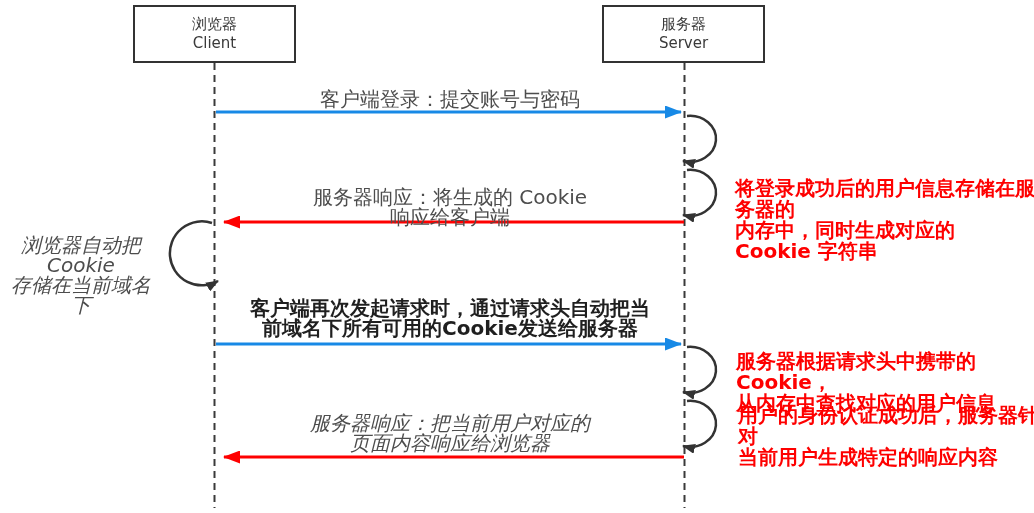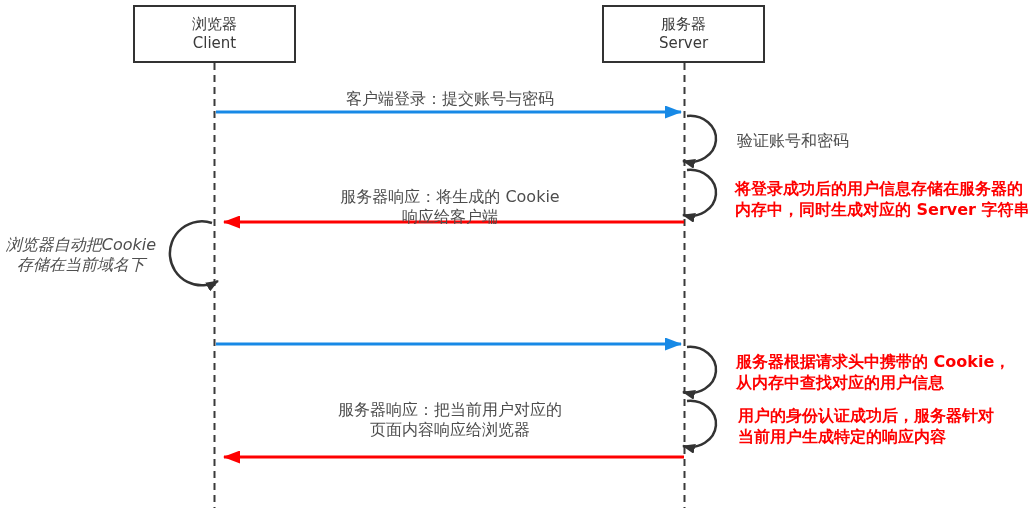--- a/index.html
+++ b/index.html
@@ -14,35 +14,35 @@
   .actor-box {
     position: absolute; width: 163px; height: 58px;
     border: 2px solid #333333; background: #ffffff;
     display: flex; flex-direction: column; align-items: center; justify-content: center;
     font-size: 15px; line-height: 19px; color: #3a3a3a;
   }
   #actor-client { left: 133px; top: 5px; }
   #actor-server { left: 602px; top: 5px; }
   svg.connectors { position: absolute; left: 0; top: 0; }
   .lbl {
-    position: absolute; font-size: 16px; color: #4d4d4d;
+    position: absolute; font-size: 20px; color: #4d4d4d;
     line-height: 20px; white-space: pre-line;
   }
   .center { text-align: center; }
   .note { color: #fe0000; font-weight: bold; line-height: 21px; }
   .emphasis { color: #1f1f1f; font-weight: bold; line-height: 20px; }
   #lbl-login          { left: 216px; top: 89px;  width: 468px; }
   #lbl-verify         { left: 737px; top: 131px; }
   #note-store         { left: 735px; top: 178px; width: 300px; }
   #lbl-cookie-resp    { left: 216px; top: 177px; width: 468px; margin-top: 10px; }
   #lbl-client-store   { left: 2px;   top: 235px; width: 158px; font-style: italic; }
   #lbl-second-req     { left: 216px; top: 298px; width: 468px; }
   #note-lookup        { left: 736px; top: 351px; width: 300px; }
   #note-generate      { left: 738px; top: 405px; width: 300px; }
-  #lbl-page-resp      { left: 216px; top: 400px; width: 468px; }
+  #lbl-page-resp      { left: 216px; top: 413px; width: 468px; font-style: italic; }
 </style>
 </head>
 <body>
 
 <div class="canvas">
 
   <svg class="connectors" width="1034" height="513" viewBox="0 0 1034 513">
     <defs>
       <marker id="mb" markerUnits="userSpaceOnUse" markerWidth="17" markerHeight="13" refX="16" refY="6.5" orient="auto">
         <path d="M0,0 L17,6.5 L0,13 z" fill="#1789e6"></path>
@@ -81,31 +81,32 @@
     <span>浏览器</span>
     <span>Client</span>
   </div>
   <div class="actor-box" id="actor-server">
     <span>服务器</span>
     <span>Server</span>
   </div>
 
   <div class="lbl center" id="lbl-login">客户端登录：提交账号与密码</div>
 
-  <div class="lbl" id="lbl-verify">验证账号和密码</div>
 
   <div class="lbl note" id="note-store">将登录成功后的用户信息存储在服务器的
-内存中，同时生成对应的 Server 字符串</div>
+内存中，同时生成对应的 Cookie 字符串</div>
 
   <div class="lbl center" id="lbl-cookie-resp">服务器响应：将生成的 Cookie
 响应给客户端</div>
 
   <div class="lbl center" id="lbl-client-store">浏览器自动把Cookie
 存储在当前域名下</div>
 
+  <div class="lbl center emphasis" id="lbl-second-req">客户端再次发起请求时，通过请求头自动把当
+前域名下所有可用的Cookie发送给服务器</div>
 
   <div class="lbl note" id="note-lookup">服务器根据请求头中携带的 Cookie，
 从内存中查找对应的用户信息</div>
 
   <div class="lbl note" id="note-generate">用户的身份认证成功后，服务器针对
 当前用户生成特定的响应内容</div>
 
   <div class="lbl center" id="lbl-page-resp">服务器响应：把当前用户对应的
 页面内容响应给浏览器</div>
 

